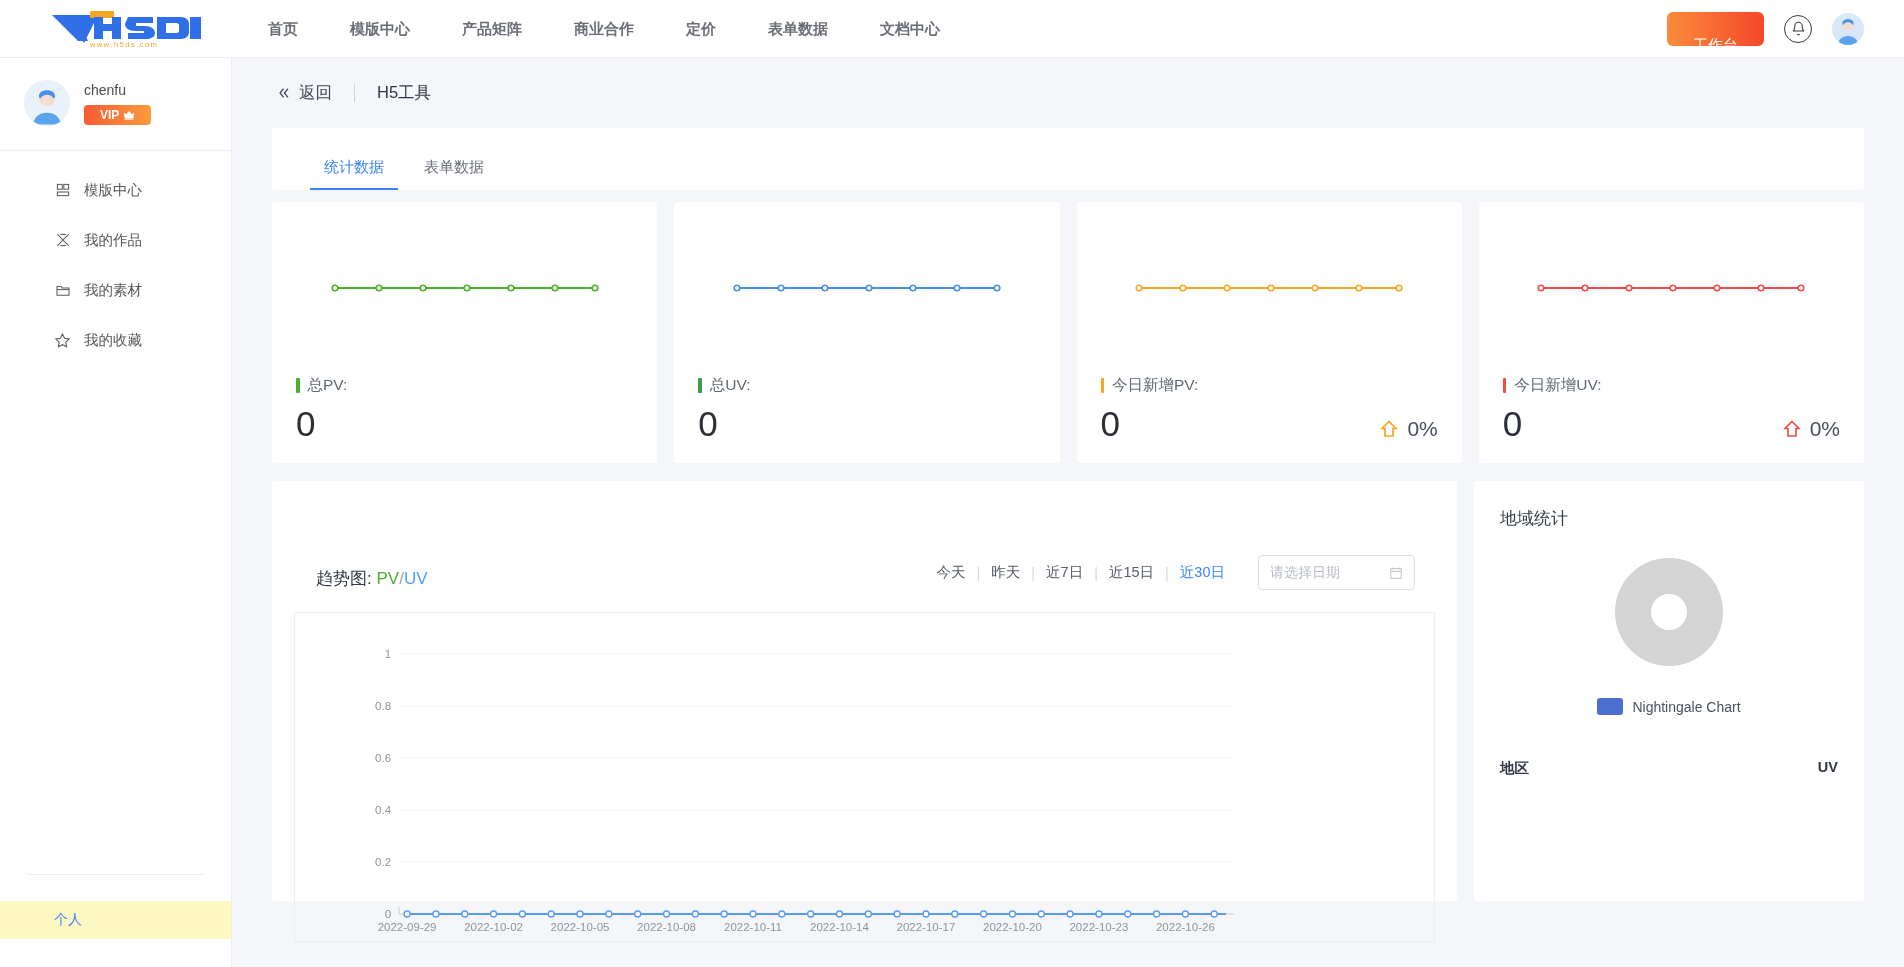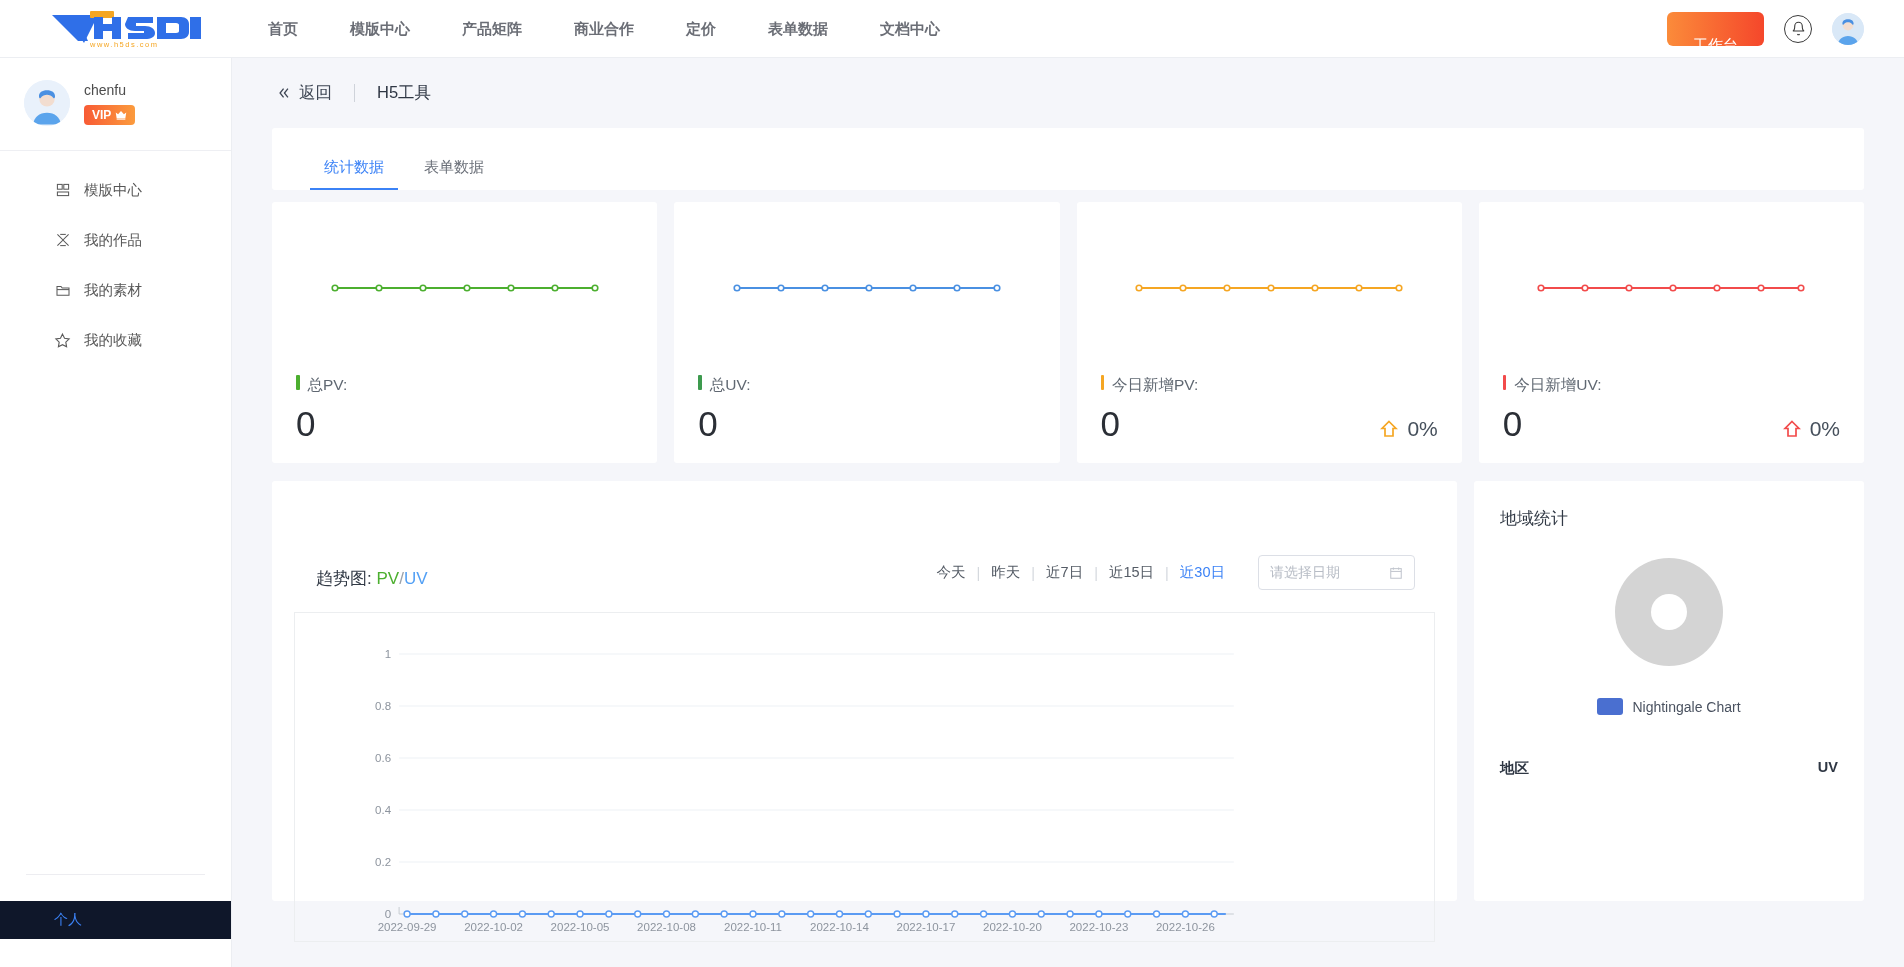--- a/index.html
+++ b/index.html
@@ -45,56 +45,56 @@
     width: 232px; min-width: 232px; background: #fff; border-right: 1px solid #eceef2;
     display: flex; flex-direction: column; position: relative;
   }
   .profile { padding: 22px 0 24px 24px; display: flex; align-items: center; gap: 14px;
              border-bottom: 1px solid #eeeff3; }
   .avatar-lg { width: 46px; height: 46px; border-radius: 50%; overflow: hidden; background: #e9f1fb; flex-shrink: 0;}
   .pname { font-size: 14px; color: #4c4c4c; margin-bottom: 7px; }
   .vip {
     display: inline-flex; align-items:center; gap: 4px;
     background: linear-gradient(90deg,#f85b35 0%, #fb9b3d 100%);
-    color: #fff; font-size: 12px; font-weight: bold; border-radius: 4px; padding: 3px 8px;
+    color: #fff; font-size: 12px; font-weight: bold; border-radius: 4px; padding: 3px 16px;
   }
   .menu { padding-top: 14px; }
   .menu-item {
     display: flex; align-items: center; gap: 13px; height: 50px; padding-left: 54px;
     font-size: 14.5px; color: #565656; cursor: pointer;
   }
   .menu-ico { width: 17px; height: 17px; display:flex; align-items:center; justify-content:center; }
   .side-bottom { margin-top: auto; padding-bottom: 28px; }
   .side-sep { height: 1px; background: #ededf1; margin: 0 26px 26px 26px; }
   .scope-item {
     height: 38px; display: flex; align-items: center; padding: 0 28px 0 54px;
     font-size: 14px; color: #5b5b5b; cursor: pointer; justify-content: space-between;
   }
-  .scope-item.active { background: #0f172a; color: #3b82f6; }
+  .scope-item.active { background: #fef9c3; color: #3b82f6; }
   .scope-item .chev { color: #555; font-size: 13px; }
 
   
   .main { flex: 1; min-width: 0; overflow: hidden; background: #f5f6fa; padding: 0 40px; }
   .crumb { display: flex; align-items: center; height: 70px; gap: 0px; padding-left: 5px; }
   .back { display: flex; align-items: center; gap: 8px; font-size: 16.5px; color: #3e4654; cursor: pointer; }
   .crumb-div { width: 1px; height: 18px; background: #cfd3da; margin: 0 22px; }
   .crumb-title { font-size: 16.5px; color: #2f3744; }
 
   .tabcard { background: #fff; border-radius: 3px; height: 62px; display: flex; align-items: flex-end; padding-left: 48px; }
   .tab { font-size: 15px; color: #6a6f78; padding: 0 4px 13px 4px; margin-right: 32px; cursor: pointer; position: relative; }
   .tab.active { color: #3b82f6; }
   .tab.active:after { content:""; position: absolute; left: -10px; right: -10px; bottom: 0; height: 2.5px; background: #3b82f6; }
 
   
   .cards { display: flex; gap: 17px; margin-top: 12px; }
   .card { flex: 1; background: #fff; border-radius: 3px; height: 261px; padding: 30px 24px 22px 24px;
           display: flex; flex-direction: column; }
   .spark { height: 112px; display:flex; align-items:center; justify-content:center; }
   .card-foot { margin-top: auto; }
-  .card-label { display: flex; gap: 8px; font-size: 15.5px; color: #606872; }
+  .card-label { display: flex; align-items: center; gap: 8px; font-size: 15.5px; color: #606872; }
   .bar { width: 3.5px; height: 15px; border-radius: 1px; display:inline-block; }
   .card-valrow { display: flex; align-items: flex-end; justify-content: space-between; margin-top: 10px; }
   .card-val { font-size: 35px; color: #2b2f36; font-weight: 400; line-height: 1; }
   .pct { display: flex; align-items: center; gap: 9px; font-size: 21px; color: #46505c; }
 
   
   .lower { display: flex; gap: 17px; margin-top: 18px; }
   .trend { flex: 1; min-width: 0; background: #fff; border-radius: 3px; padding: 26px 22px 10px 22px; height: 420px; }
   .trend-head { display: flex; align-items: flex-end; padding: 0 20px 0 22px; margin-top: 48px; }
   .trend-title { font-size: 17px; color: #323a46; }

